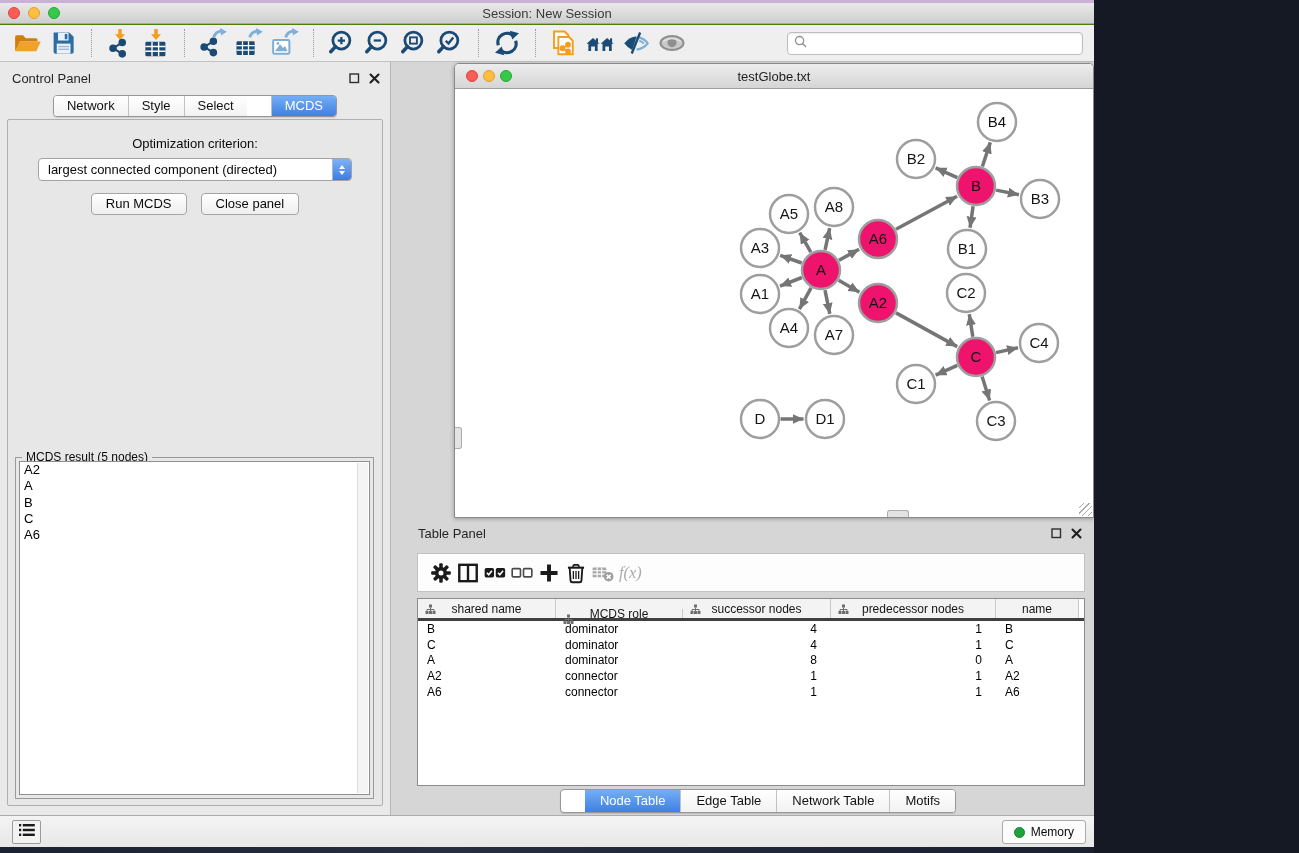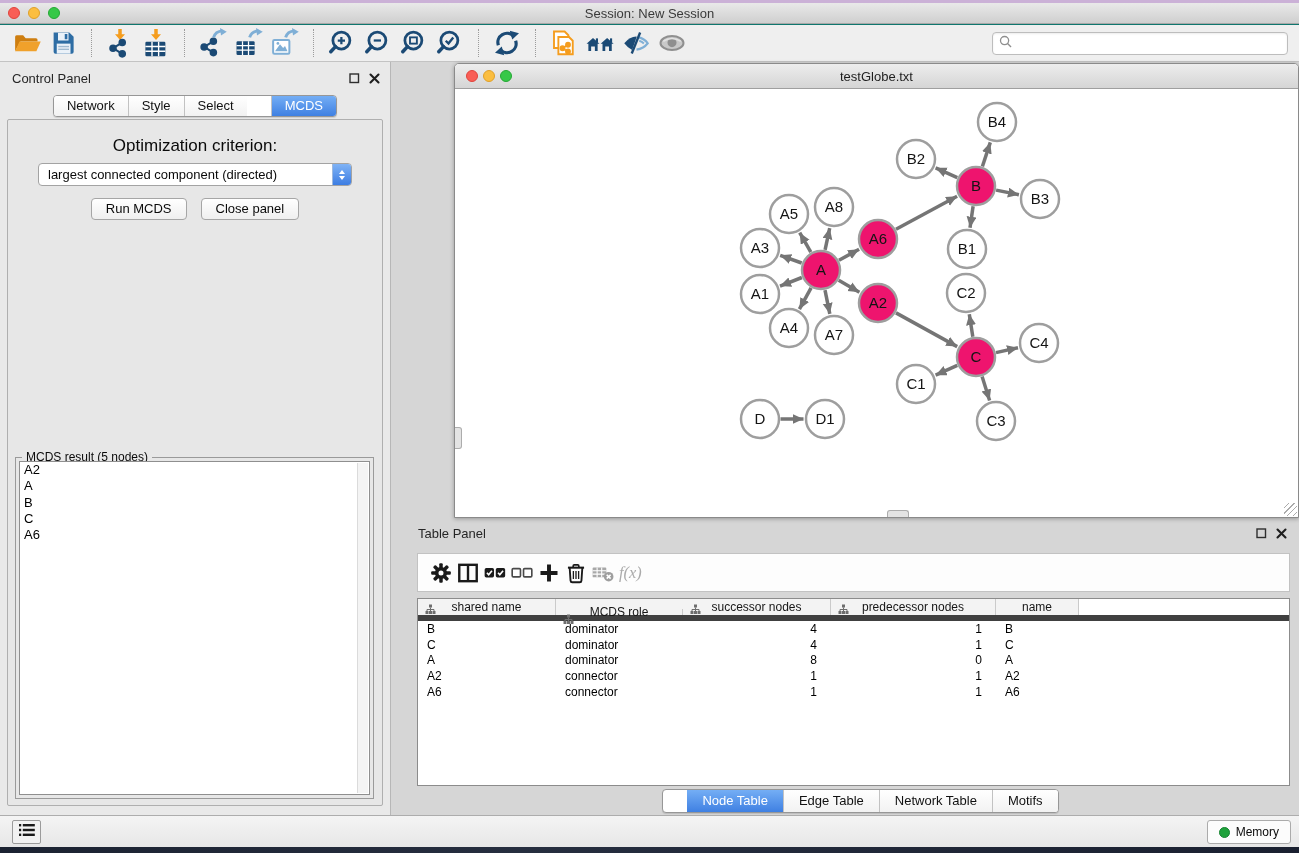--- a/index.html
+++ b/index.html
@@ -1,18 +1,18 @@
 <!DOCTYPE html>
 <html><head>
 <meta charset="utf-8">
 <style>
   * { margin:0; padding:0; box-sizing:border-box; }
   html,body { width:1299px; height:853px; overflow:hidden; }
   body { font-family:"Liberation Sans", sans-serif; background:#141923; }
-  .screen { position:relative; width:1299px; height:853px; overflow:hidden; background:#0f766e; }
+  .screen { position:relative; width:1094px; height:853px; overflow:hidden; background:#4d7c0f; }
 
   
   .top-strip { position:absolute; top:0; left:0; right:0; height:3px; background:#CBB1D7; }
   .bottom-strip { position:absolute; bottom:0; left:0; right:0; height:6px;
     background:linear-gradient(90deg,#1B2231,#262E3F 40%,#1A2030); }
 
   
   .titlebar { position:absolute; top:3px; left:0; right:0; height:21px;
     background:linear-gradient(#E9E9E9,#CFCFCF); border-bottom:1px solid #A8A8A8;
     display:flex; align-items:center; padding-left:8px; }
@@ -46,21 +46,21 @@
   .seg { display:inline-flex; border:1px solid #979797; border-radius:4px; overflow:hidden;
     background:#fff; box-shadow:0 1px 1px rgba(0,0,0,.12); }
   .seg .tab { padding:2px 13px; font-size:13px; line-height:16px; color:#111;
     background:linear-gradient(#FFFFFF,#F2F2F2); border-left:1px solid #C2C2C2; cursor:default; white-space:nowrap; }
   .seg .tab:first-child { border-left:none; }
   .seg .tab.active { background:linear-gradient(#74AEF5,#3F80E2); color:#fff;margin-left:24px; }
   .cp-tabs { position:absolute; top:33px; left:0; right:0; display:flex; justify-content:center; }
 
   .cp-body { position:absolute; top:57px; left:7px; right:7px; bottom:9px;
     border:1px solid #AFAFAF; border-radius:2px; background:#E7E7E7; }
-  .opt-label { margin-top:16px; text-align:center; font-size:17px; color:#0A0A0A; }
+  .opt-label { margin-top:16px; text-align:center; font-size:13px; color:#0A0A0A; }
   .dropdown { margin:7px auto 0; width:314px; height:23px; background:#fff; border:1px solid #A3A3A3;
     border-radius:4px; display:flex; align-items:center; overflow:hidden; }
   .dd-text { flex:1; font-size:13px; padding-left:9px; color:#0A0A0A; white-space:nowrap; }
   .dd-stepper { width:19px; height:100%; background:linear-gradient(#7FB3F6,#3D7DE2);
     display:flex; flex-direction:column; align-items:center; justify-content:center; gap:2px;
     border-left:1px solid #9DB9DF; }
   .dd-up { width:0; height:0; border-left:3.5px solid transparent; border-right:3.5px solid transparent; border-bottom:4.5px solid #fff; }
   .dd-down { width:0; height:0; border-left:3.5px solid transparent; border-right:3.5px solid transparent; border-top:4.5px solid #fff; }
   .btn-row { margin-top:12px; display:flex; justify-content:center; gap:14px; }
   .btn { font-size:13px; line-height:16px; padding:2px 14px; background:linear-gradient(#FFFFFF,#EFEFEF);
@@ -95,21 +95,21 @@
   
   .table-panel { position:absolute; left:0; right:0; top:458px; bottom:0; }
   .tp-titlerow { position:absolute; top:5px; left:12px; right:10px; height:16px;
     display:flex; align-items:center; font-size:13px; color:#262626; }
   .tp-toolbar { position:absolute; top:33px; left:11px; right:9px; height:39px; background:#FDFDFD;
     border:1px solid #C2C2C2; display:flex; align-items:center; padding-left:10px; gap:2px; }
   .tp-tool { width:25px; height:25px; display:flex; align-items:center; justify-content:center; cursor:default; }
 
   .tp-table { position:absolute; top:78px; left:11px; right:9px; height:188px;
     border:1px solid #8C8C8C; background:#fff; overflow:hidden; }
-  .thead { display:flex; height:22px; background:#F3F3F3; border-bottom:6px solid #404040; }
+  .thead { display:flex; height:22px; background:#F3F3F3; border-bottom:3px solid #404040; }
   .th { position:relative; display:flex; align-items:center; justify-content:center;
     font-size:12px; color:#161616; border-right:1px solid #CACACA; }
   .th .tree-ic { position:absolute; left:7px; top:5px; }
   .th.filler { flex:1; border-right:none; background:#fff; }
   .trow { display:flex; height:15.8px; align-items:center; }
   .td { font-size:12px; color:#000; white-space:nowrap; overflow:hidden; }
   .td.al { padding-left:9px; text-align:left; }
   .td.ar { padding-right:14px; text-align:right; }
   .td.filler { flex:1; }
 

